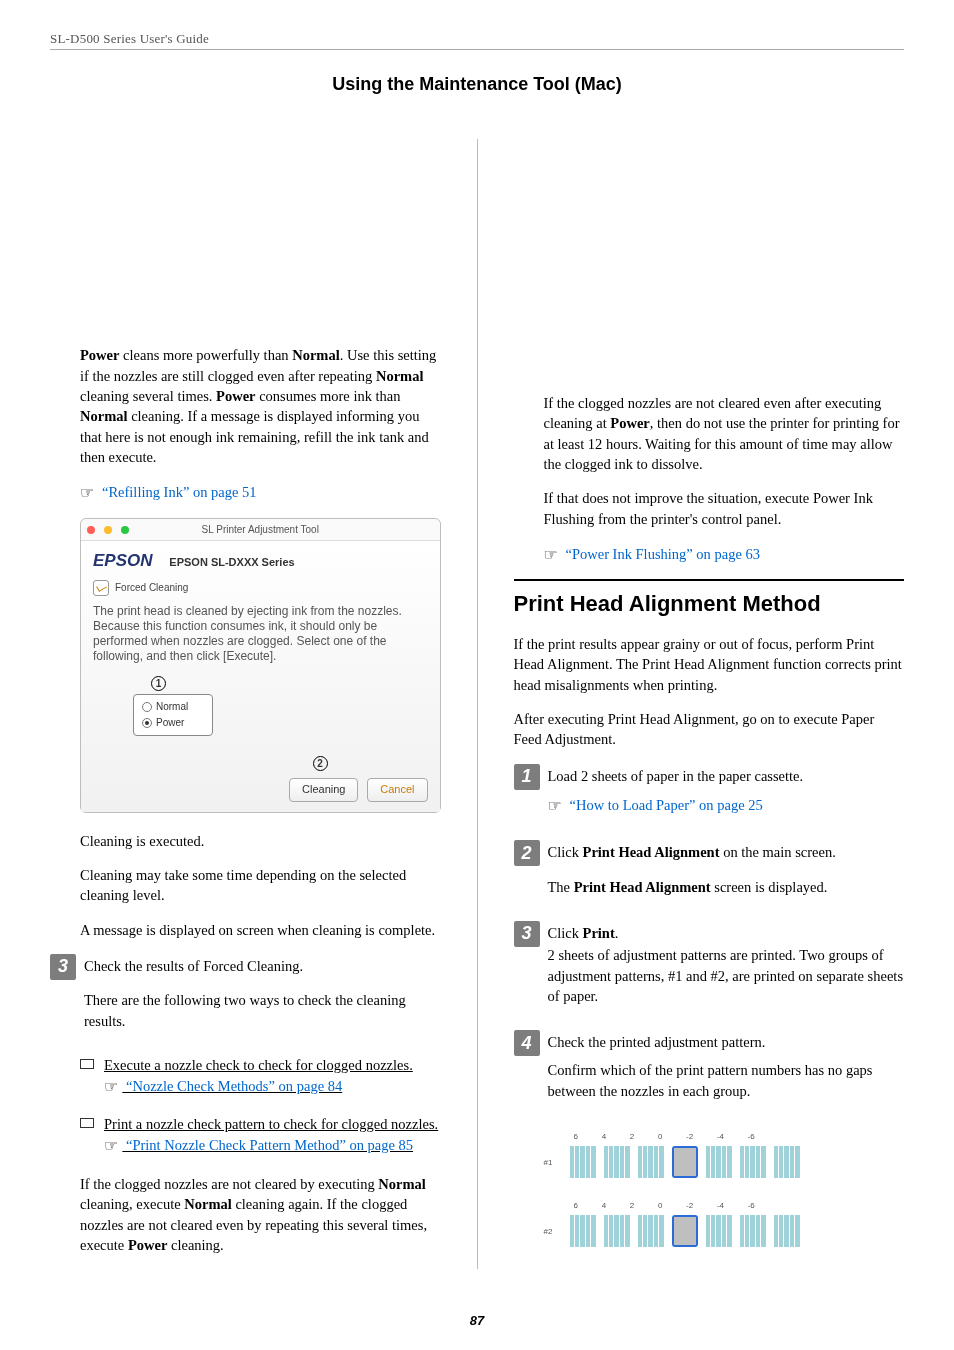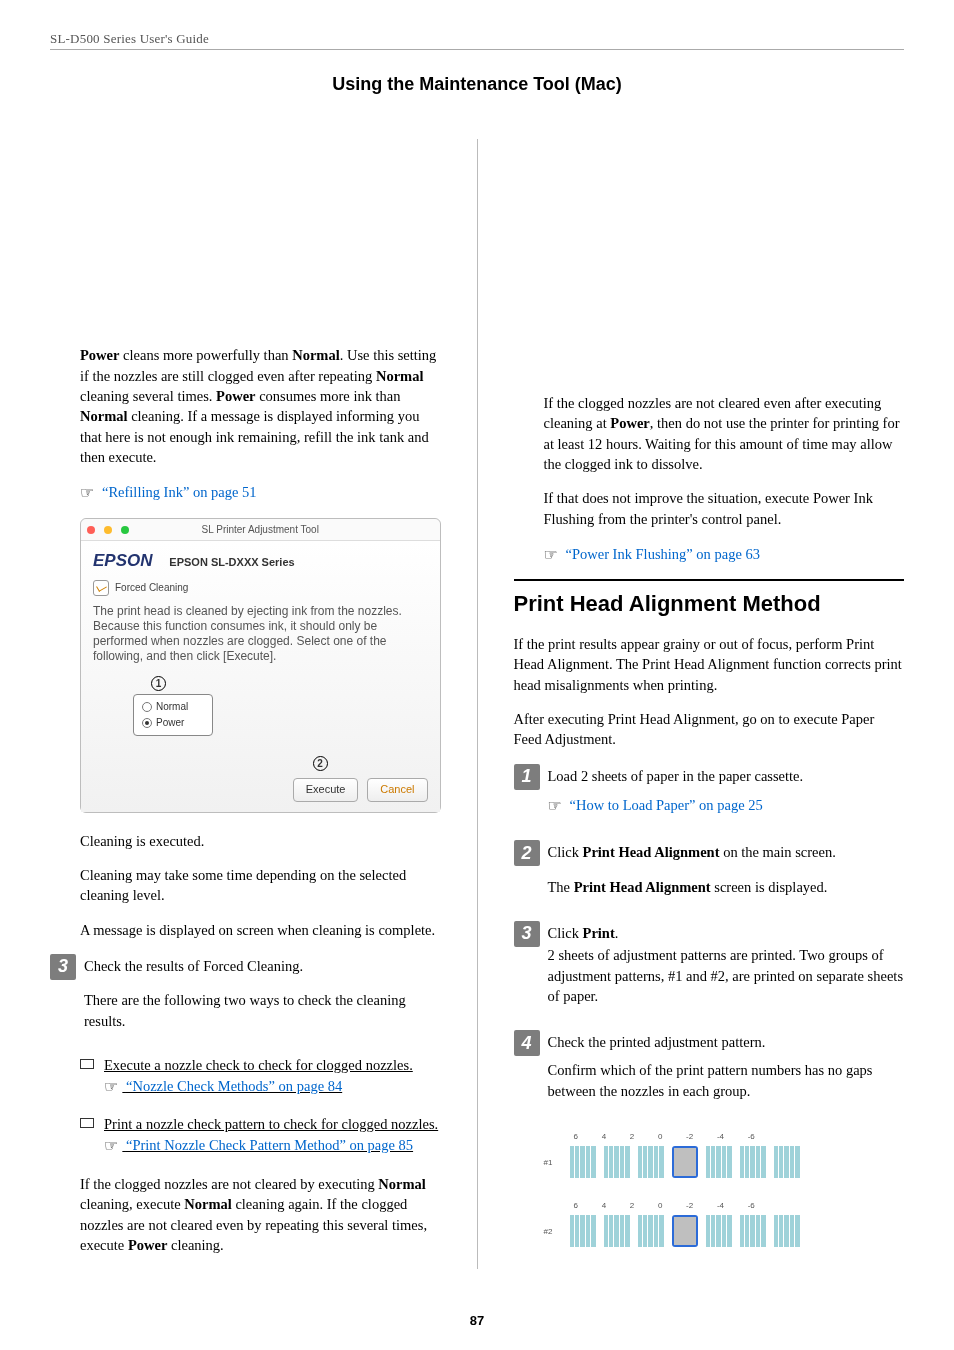--- a/index.html
+++ b/index.html
@@ -103,20 +103,21 @@
   .pat-block.sel span { background:#bfbfbf; }
 
   .footer-num {
     position:absolute;
     bottom: 20px;
     left:0; right:0;
     text-align:center;
     font-weight:bold;
     font-size:13px;
     font-family: Arial, sans-serif;
+    font-style: italic;
   }
 </style>
 </head>
 <body>
 
 <div class="header-line">SL-D500 Series     User's Guide</div>
 <hr class="header-rule">
 <div class="section-title">Using the Maintenance Tool (Mac)</div>
 
 <div class="two-col" style="height: 1130px;">
@@ -160,21 +161,21 @@
             </div>
             <div class="ss-radio-row">
               <span class="radio-dot on"></span>
               <span>Power</span>
             </div>
           </div>
         </div>
 
         <div class="ss-buttons">
           <span class="callout" style="position:absolute; right:100px; top:-22px;">2</span>
-          <span class="ss-btn">Execute</span>
+          <span class="ss-btn">Cleaning</span>
           <span class="ss-btn cancel">Cancel</span>
         </div>
       </div>
     </div>
 
     <p class="para indent-block">Cleaning is executed.</p>
     <p class="para indent-block">Cleaning may take some time depending on the selected cleaning level.</p>
     <p class="para indent-block">A message is displayed on screen when cleaning is complete.</p>
 
     <div class="step">

